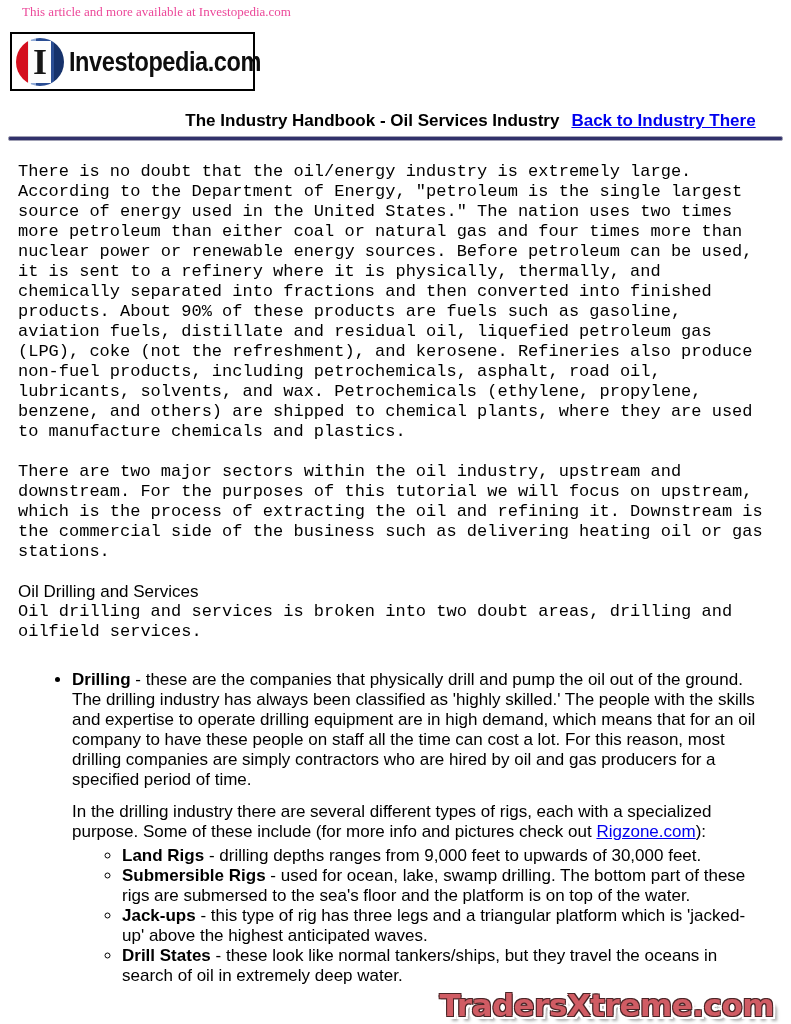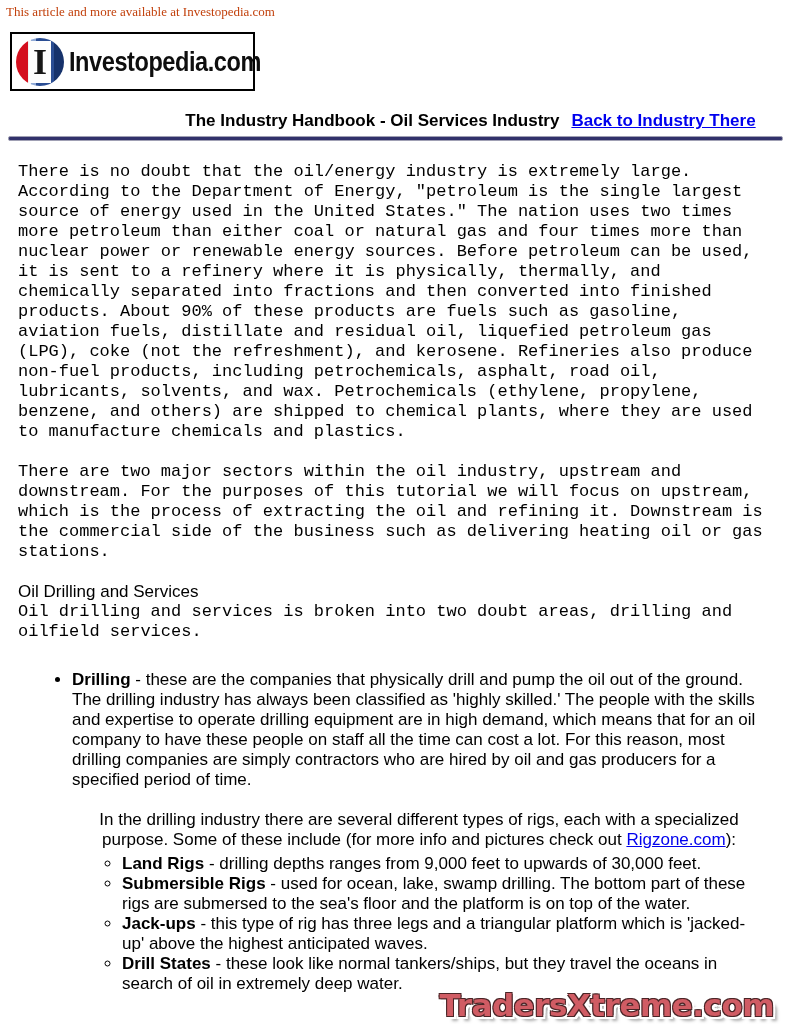--- a/index.html
+++ b/index.html
@@ -2,22 +2,22 @@
 <html><head>
 <meta charset="utf-8">
 <style>
   html,body{margin:0;padding:0;background:#ffffff;}
   .page{
     position:relative;width:791px;height:1024px;background:#fff;
     font-family:"Liberation Sans",sans-serif;color:#000;overflow:hidden;
   }
   
   .top-note{
-    position:absolute;top:4px;left:6px;
-    font-family:"Liberation Serif",serif;font-size:13px;color:#c2410c;
+    position:absolute;top:4px;left:22px;
+    font-family:"Liberation Serif",serif;font-size:13px;color:#ec4899;
   }
   
   .wm{white-space:nowrap;pointer-events:none;}
   .wm-tc4s{
     position:absolute;top:4px;right:5px;z-index:3;
     font-family:"DejaVu Sans",sans-serif;font-weight:bold;font-size:40px;
     color:#4f3b3b;
     filter:drop-shadow(2px 3px 2px rgba(70,70,70,0.5));
   }
   @supports ((-webkit-background-clip:text) or (background-clip:text)){
@@ -61,21 +61,21 @@
     position:absolute;top:162px;left:18px;width:748px;
     font-size:17px;line-height:20px;
   }
   .content p{margin:0 0 20px 0;font-family:Liberation Mono, monospace;}
   .content h3{font-size:17px;line-height:20px;margin:0;font-weight:normal;}
   .content .intro{margin:0;}
   .b{font-weight:bold;}
   .link{color:#0000ee;text-decoration:underline;}
   ul.main-list{margin:28px 0 0 0;padding-left:54px;list-style:disc;}
   ul.main-list > li{line-height:20px;}
-  .sub-par{margin-top:20px;text-align:center;}
+  .sub-par{margin-top:12px;}
   ul.sub-list{margin:4px 0 0 0;padding-left:50px;list-style:circle;}
   ul.sub-list > li{line-height:20px;}
   
   .wm-dlsub{
     position:absolute;top:483px;left:253px;z-index:2;
     font-family:"DejaVu Serif",serif;font-weight:bold;font-size:38px;letter-spacing:1px;
     color:#c3212b;
     text-shadow:
       -2px -2px 0 #fff, 2px -2px 0 #fff, -2px 2px 0 #fff, 2px 2px 0 #fff,
       -2px 0 0 #fff, 2px 0 0 #fff, 0 -2px 0 #fff, 0 2px 0 #fff,

